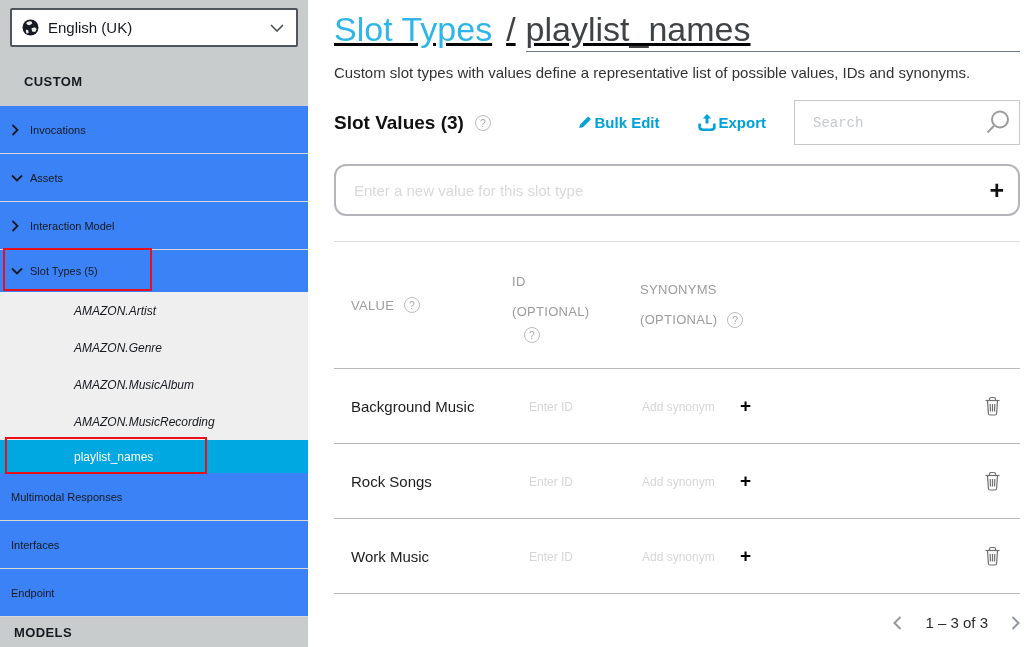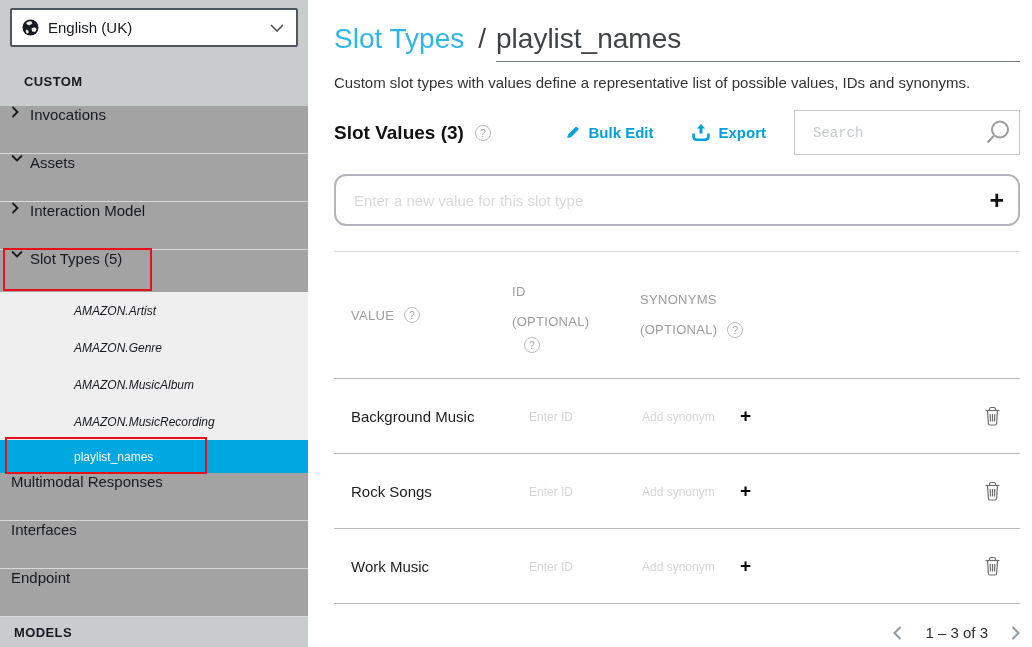--- a/index.html
+++ b/index.html
@@ -8,47 +8,47 @@
 
   
   .sidebar { flex: 0 0 308px; width: 308px; background: #efefef; display: flex; flex-direction: column; position: relative; }
   .sb-top { height: 106px; background: #c9cccc; padding: 8px 10px 0 10px; }
   .lang { height: 39px; background: #fff; border: 2px solid #4e555d; border-radius: 2px; display: flex; align-items: center; padding: 0 12px 0 10px; cursor: pointer; }
   .lang-label { font-size: 15px; color: #16191f; margin-left: 9px; }
   .lang .chev { margin-left: auto; display: flex; }
   .section-label { font-size: 13px; font-weight: bold; color: #16191f; letter-spacing: .4px; }
   .sb-top .section-label { margin: 27px 0 0 14px; }
   .nav { flex: 1; }
-  .nav-item { height: 48px; display: flex; padding-left: 11px; font-size: 15px; color: #16191f; cursor: pointer; background: #a3a3a3; }
+  .nav-item { height: 48px; display: flex; align-items: center; padding-left: 11px; font-size: 11px; color: #16191f; cursor: pointer; background: #3b82f6; }
   .nav-item.bordered { border-bottom: 1px solid #d9d9d9; }
   .nav-item .chev-r { margin-right: 11px; display: flex; }
   .nav-item .chev-d { margin-right: 7px; display: flex; }
   .nav-item.nochev { }
   .nav-item.slot-types { height: 42px; }
   .nav-sub { height: 37px; display: flex; align-items: center; padding-left: 74px; font-size: 12px; color: #16191f; font-style: italic; cursor: pointer; text-align: center; }
   .nav-sub.selected { height: 33px; background: #00a8e1; color: #ffffff; font-style: normal; }
   .sb-foot { height: 30px; background: #c9cccc; display: flex; align-items: center; padding-left: 14px; }
   .red-box { position: absolute; border: 2px solid #e8101a; pointer-events: none; z-index: 5; }
   #rb-slot-types { left: 3px; top: 248px; width: 149px; height: 43px; }
   #rb-playlist { left: 5px; top: 437px; width: 202px; height: 37px; }
 
   
   .main { flex: 1; padding: 0 12px 0 26px; background: #fff; }
-  .heading { margin: 24px 0 0 0; display: flex; align-items: baseline; font-weight: 400; font-size: 28px; line-height: 30px; }
+  .heading { margin: 14px 0 0 0; display: flex; align-items: baseline; font-weight: 400; font-size: 34px; line-height: 30px; text-decoration: underline; }
   .bc-parent { color: #2fb5e9; cursor: pointer; }
   .bc-sep { color: #3f4346; margin: 0 10px 0 14px; }
   .title-wrap { flex: 1; border-bottom: 1px solid #6f7980; padding-bottom: 7px; color: #3f4346; }
   .subtitle { margin-top: 12px; font-size: 15px; color: #333; line-height: 18px; }
 
   .toolbar { margin-top: 18px; display: flex; align-items: center; }
   .sv-title { font-size: 19px; font-weight: bold; color: #111; }
   .help { width: 16px; height: 16px; border: 1px solid #bcbcbc; border-radius: 50%; color: #a9a9a9; font-size: 10.5px; display: inline-flex; align-items: center; justify-content: center; flex: 0 0 auto; cursor: pointer; }
   .sv-title-help { margin-left: 11px; }
   .links { margin-left: auto; display: flex; align-items: center; gap: 38px; }
-  .link { display: flex; align-items: center; gap: 7px; color: #00a1d9; font-size: 15px; font-weight: 600; cursor: pointer; }
+  .link { display: flex; align-items: center; gap: 1px; color: #00a1d9; font-size: 15px; font-weight: 600; cursor: pointer; }
   .search { margin-left: 28px; width: 226px; height: 45px; border: 1px solid #c9c9c9; display: flex; align-items: center; padding: 0 8px 0 16px; background: #fff; }
   .search input { border: none; outline: none; flex: 1; font-size: 14px; color: #333; min-width: 0; background: transparent; font-family: Liberation Mono, monospace; }
   .search input::placeholder { color: #c6cacd; }
 
   .new-value { margin-top: 19px; height: 52px; border: 2px solid #b4b4bb; border-radius: 12px; display: flex; align-items: center; padding: 0 14px 0 16px; }
   .new-value input { border: none; outline: none; flex: 1; font-size: 15px; color: #333; background: transparent; font-family: inherit; }
   .new-value input::placeholder { color: #d9d9d9; }
   .plus-big { font-size: 25px; font-weight: 600; color: #111; cursor: pointer; line-height: 1; }
 
   .table { margin-top: 25px; border-top: 1px solid #dddddd; }

